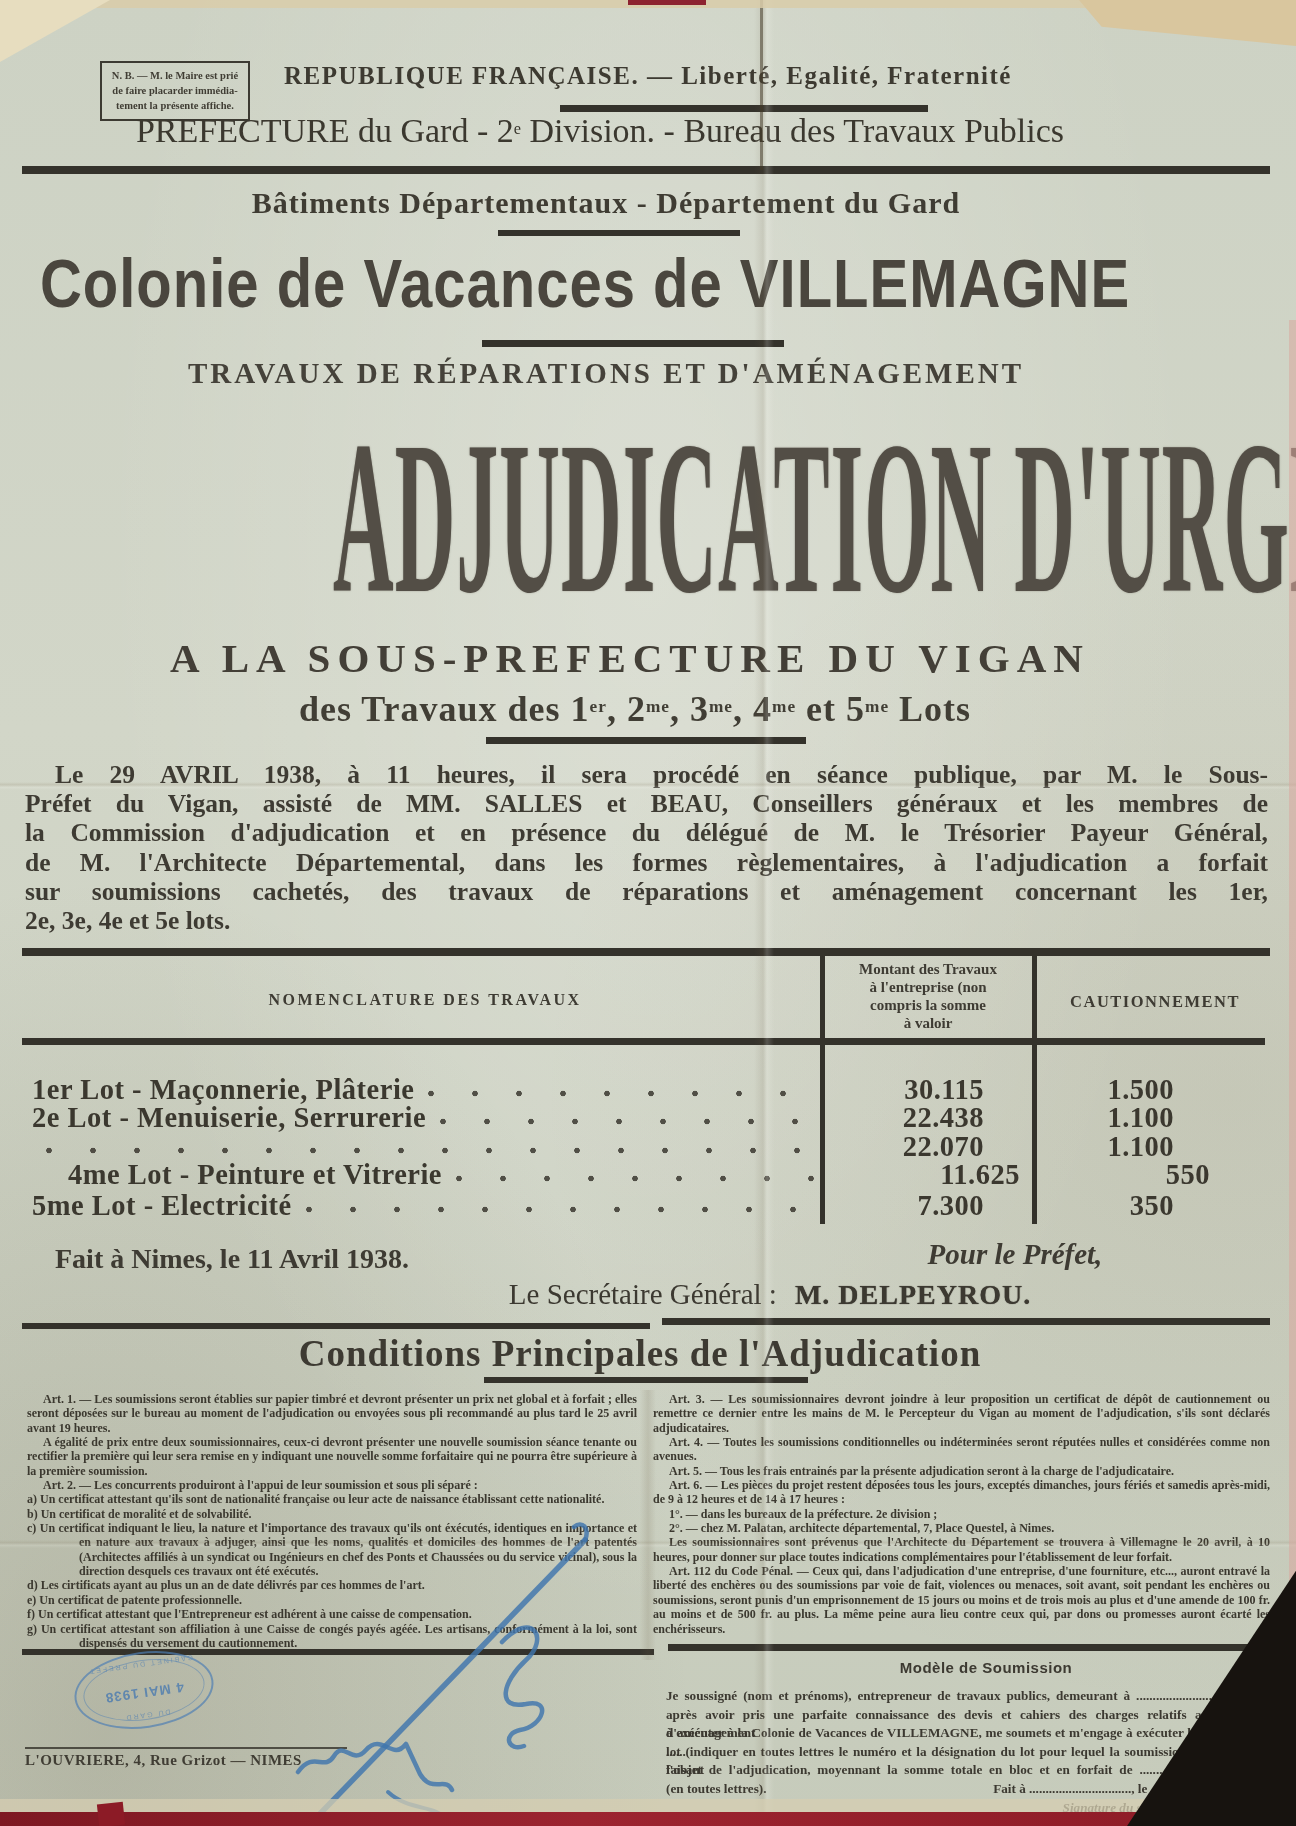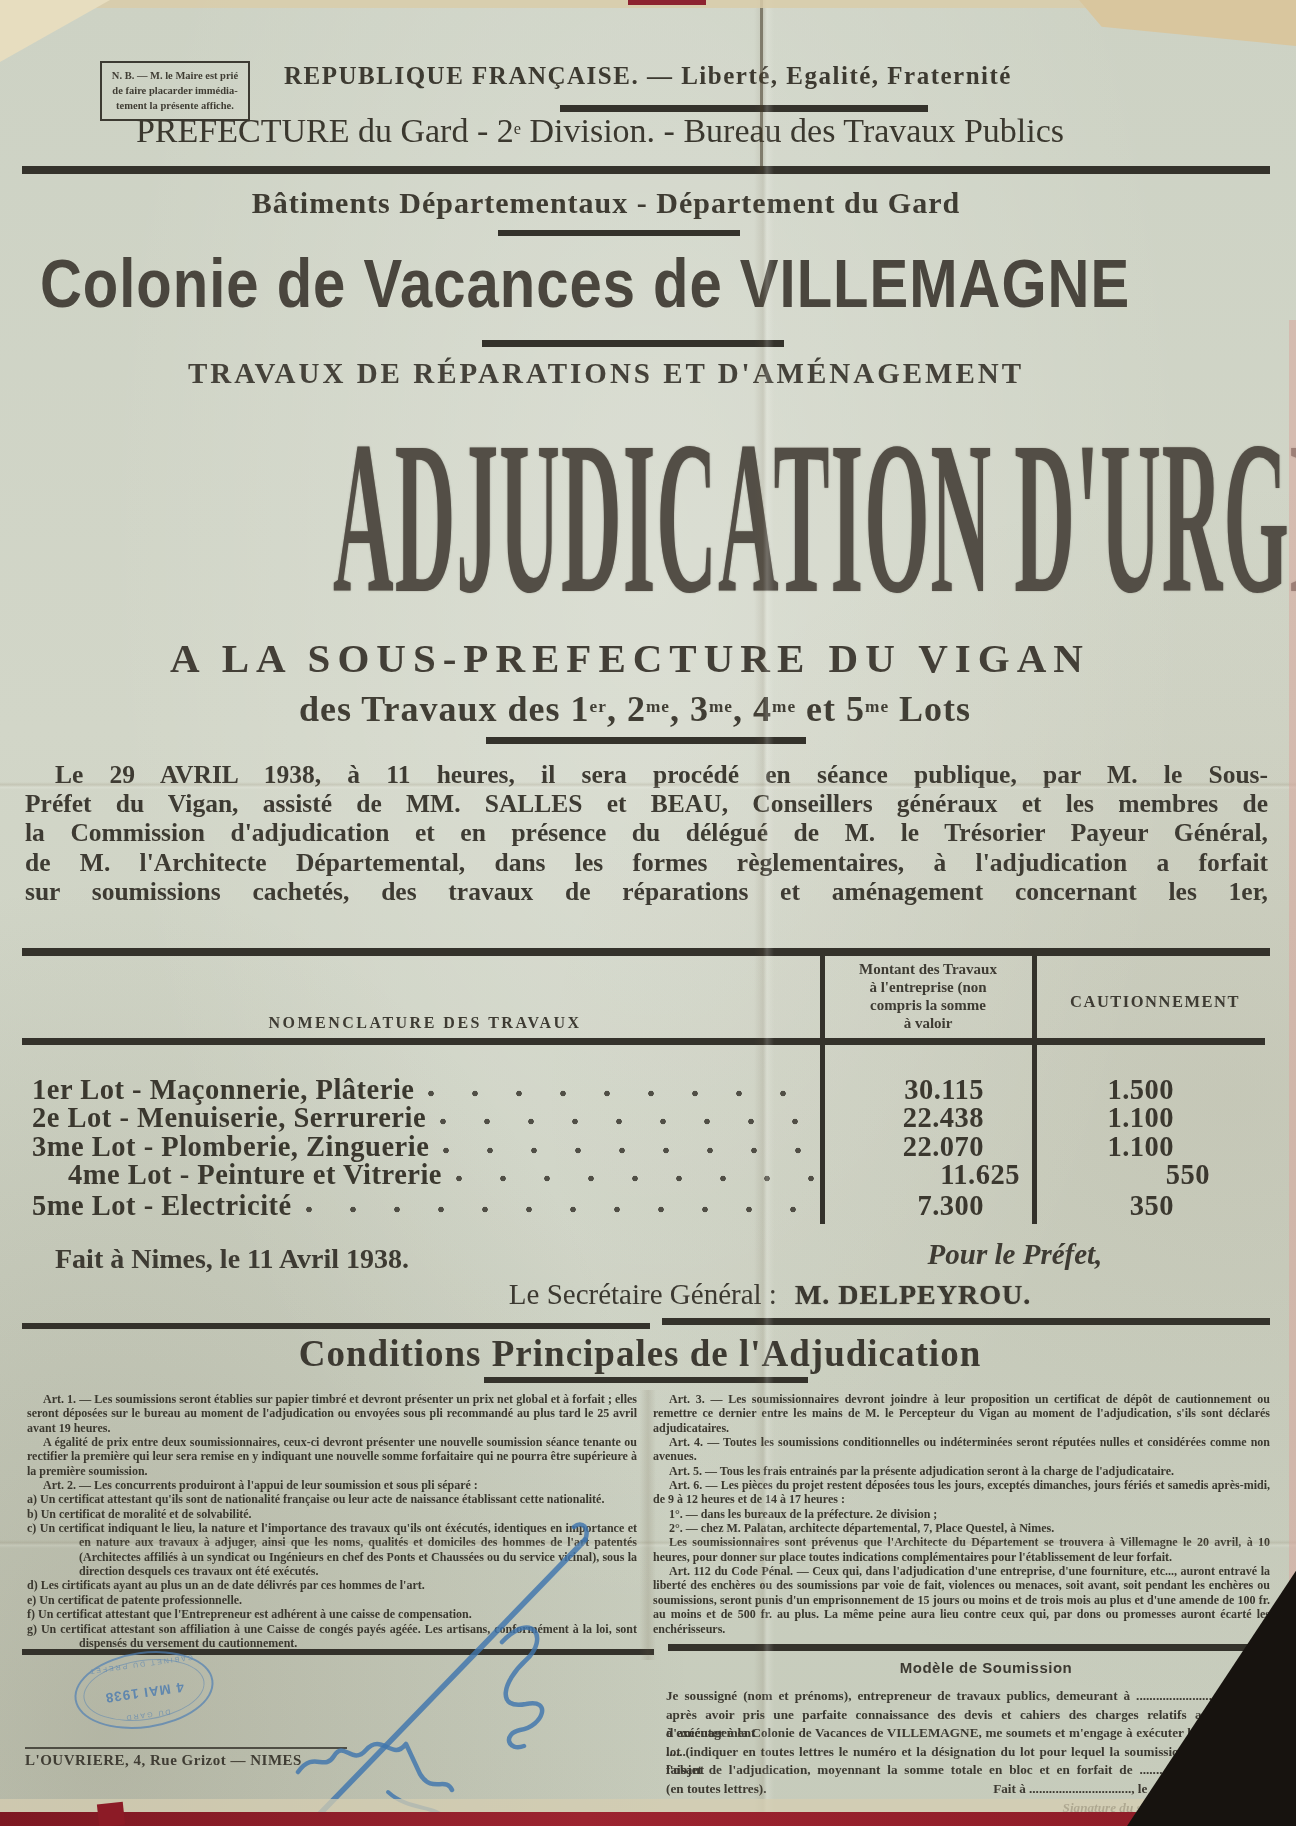--- a/index.html
+++ b/index.html
@@ -80,27 +80,28 @@
 
   <div class="abs ctr" style="left:5px;top:688px;width:1260px;font-size:36px;font-weight:bold;letter-spacing:1px;color:#413e35;"><span>des Travaux des 1</span><span class="sup">er</span><span>, 2</span><span class="sup">me</span><span>, 3</span><span class="sup">me</span><span>, 4</span><span class="sup">me</span><span> et 5</span><span class="sup">me</span><span> Lots</span></div>
   <div class="rule" style="left:486px;top:737px;width:320px;height:7px;"></div>
 
   <div class="abs" style="left:25px;top:760px;width:1243px;font-size:25.5px;font-weight:bold;line-height:29.2px;color:#3e3b33;">
     <div class="annline" style="padding-left:30px;">Le 29 AVRIL 1938, à 11 heures, il sera procédé en séance publique, par M. le Sous-</div>
     <div class="annline">Préfet du Vigan, assisté de MM. SALLES et BEAU, Conseillers généraux et les membres de</div>
     <div class="annline">la Commission d'adjudication et en présence du délégué de M. le Trésorier Payeur Général,</div>
     <div class="annline">de M. l'Architecte Départemental, dans les formes règlementaires, à l'adjudication a forfait</div>
     <div class="annline">sur soumissions cachetés, des travaux de réparations et aménagement concernant les 1er,</div>
+    <div>2e, 3e, 4e et 5e lots.</div>
   </div>
 
   <div class="rule" style="left:22px;top:948px;width:1248px;height:8px;"></div>
   <div class="rule" style="left:820px;top:952px;width:5px;height:272px;"></div>
   <div class="rule" style="left:1032px;top:952px;width:5px;height:272px;"></div>
 
-  <div class="abs ctr" style="left:30px;top:991px;width:790px;font-size:16px;font-weight:bold;letter-spacing:2.5px;color:#3e3b33;margin-top:23px;">NOMENCLATURE DES TRAVAUX</div>
+  <div class="abs ctr" style="left:30px;top:991px;width:790px;font-size:16px;font-weight:bold;letter-spacing:2.5px;color:#3e3b33;">NOMENCLATURE DES TRAVAUX</div>
   <div class="abs ctr" style="left:830px;top:960px;width:196px;font-size:15px;font-weight:bold;line-height:18px;color:#3e3b33;">
     <div>Montant des Travaux</div>
     <div>à l'entreprise (non</div>
     <div>compris la somme</div>
     <div>à valoir</div>
   </div>
   <div class="abs ctr" style="left:1040px;top:992px;width:230px;font-size:16.5px;font-weight:bold;letter-spacing:1.5px;color:#3e3b33;">CAUTIONNEMENT</div>
   <div class="rule" style="left:22px;top:1038px;width:1243px;height:7px;"></div>
 
   <div class="trow" style="top:1074px;">
@@ -114,21 +115,20 @@
   <div class="trow" style="top:1102px;">
     <div class="tlzone">
         <span class="tlabel">2e Lot - Menuiserie, Serrurerie</span>
         <span class="leader"></span>
       </div>
     <div class="mzone">22.438</div>
     <div class="czone">1.100</div>
   </div>
   <div class="trow" style="top:1131px;">
     <div class="tlzone">
-        <span class="tlabel">3me Lot - Plomberie, Zinguerie</span>
         <span class="leader"></span>
       </div>
     <div class="mzone">22.070</div>
     <div class="czone">1.100</div>
   </div>
   <div class="trow" style="top:1159px;margin-left:36px;">
     <div class="tlzone">
         <span class="tlabel">4me Lot - Peinture et Vitrerie</span>
         <span class="leader"></span>
       </div>

